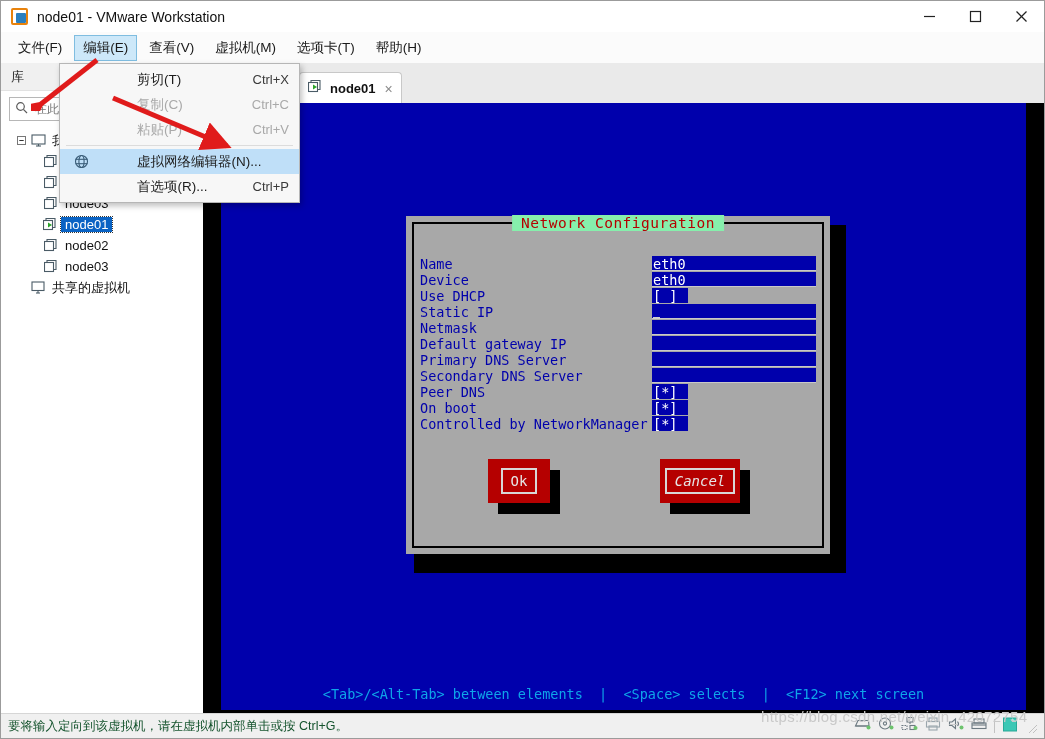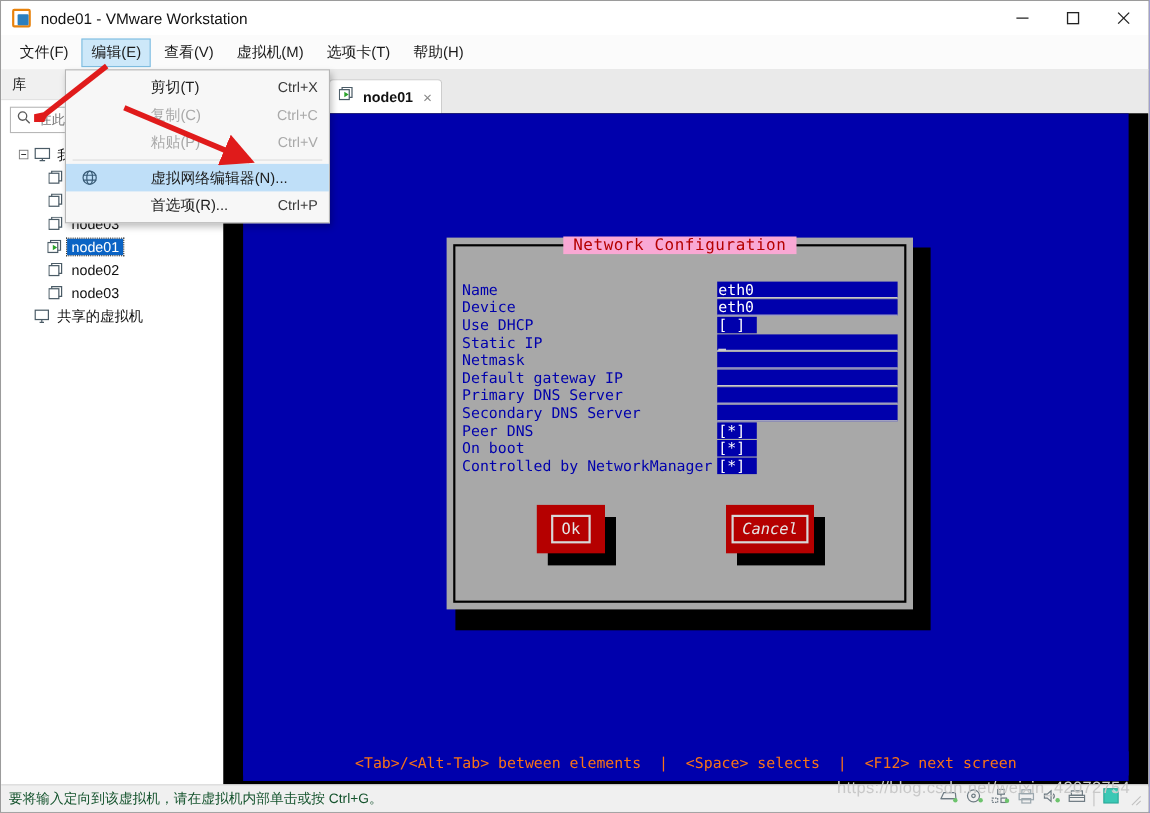--- a/index.html
+++ b/index.html
@@ -56,40 +56,40 @@
   .tabclose{font-size:14px;color:#8a8a8a;margin-left:3px;}
 
   
   .console{position:absolute;left:202px;top:102px;width:841px;height:612px;background:#000;overflow:hidden;}
   .vmscreen{position:absolute;left:18px;top:0px;width:805px;height:607px;background:#0000ac;font-family:"DejaVu Sans Mono","Liberation Mono",monospace;}
 
   .dlgwrap{position:absolute;left:185px;top:113px;width:432px;height:348px;}
   .dlgshadow{position:absolute;left:8px;top:9px;width:432px;height:348px;background:#000;}
   .dlg{position:absolute;left:0;top:0;width:424px;height:338px;background:#a8a8a8;}
   .dlg-inner{position:absolute;left:6px;top:6px;right:6px;bottom:6px;border:2px solid #000;}
-  .dlg-title{position:absolute;left:50%;top:-1px;transform:translateX(-50%);background:#f9a8d4;color:#b50000;font-size:14.5px;letter-spacing:.5px;padding:0 9px;white-space:nowrap;font-family:"DejaVu Sans Mono","Liberation Mono",monospace;}
+  .dlg-title{position:absolute;left:50%;top:-1px;transform:translateX(-50%);background:#86efac;color:#b50000;font-size:14.5px;letter-spacing:.5px;padding:0 9px;white-space:nowrap;font-family:"DejaVu Sans Mono","Liberation Mono",monospace;}
 
   .fields{position:absolute;left:14px;top:40px;width:396px;font-size:13.5px;line-height:16px;font-family:"DejaVu Sans Mono","Liberation Mono",monospace;}
   .frow{position:relative;height:16px;}
   .flabel{position:absolute;left:0;top:0;color:#0000ac;white-space:pre;}
   .finput{position:absolute;left:232px;top:0;height:15px;background:#0000ac;color:#fff;white-space:pre;padding-left:1px;box-sizing:border-box;}
   .finput.wide{width:164px;border-bottom:1px solid #c9c9c9;}
   .finput.chk{width:36px;}
   .caretline{position:absolute;left:233px;top:13px;width:7px;height:2px;background:#cfcfcf;}
 
   .btnrow{position:absolute;left:0;top:243px;width:424px;height:60px;}
   .tbtn{position:absolute;width:62px;height:44px;}
   .tbtn .sh{position:absolute;left:10px;top:11px;width:62px;height:44px;background:#000;}
   .tbtn .bx{position:absolute;left:0;top:0;width:62px;height:44px;background:#b50000;display:flex;align-items:center;justify-content:center;}
   .tbtn .bx .inner{border:2px solid #d8d8d8;padding:3px 8px;color:#e6e6e6;font-size:14px;font-family:"DejaVu Sans Mono","Liberation Mono",monospace;}
   .tbtn.ok{left:82px;}
   .tbtn.cancel{left:254px;width:80px;font-style:italic;}
   .tbtn.cancel .sh,.tbtn.cancel .bx{width:80px;}
 
-  .helpbar{position:absolute;left:0;bottom:5px;width:805px;height:22px;background:#0000ac;color:#f97316;font-size:13.5px;display:flex;align-items:center;justify-content:center;font-family:"DejaVu Sans Mono","Liberation Mono",monospace;white-space:pre;}
+  .helpbar{position:absolute;left:0;bottom:5px;width:805px;height:22px;background:#0000ac;color:#0ea5e9;font-size:13.5px;display:flex;align-items:center;justify-content:center;font-family:"DejaVu Sans Mono","Liberation Mono",monospace;white-space:pre;}
 
   
   .watermark{position:absolute;left:760px;top:707px;font-size:15px;color:#c9c9c9;white-space:nowrap;z-index:5;letter-spacing:.3px;}
 
   
   .statusbar{position:absolute;left:0;bottom:0;width:1043px;height:24px;background:#f0f0f0;border-top:1px solid #d6d6d6;display:flex;align-items:center;}
   .status-msg{font-size:12.5px;color:#14532d;padding-left:7px;}
   .status-icons{position:absolute;right:6px;top:0;height:24px;display:flex;align-items:center;gap:7px;}
   .sgrip{width:12px;height:12px;position:relative;opacity:.55;}
 

